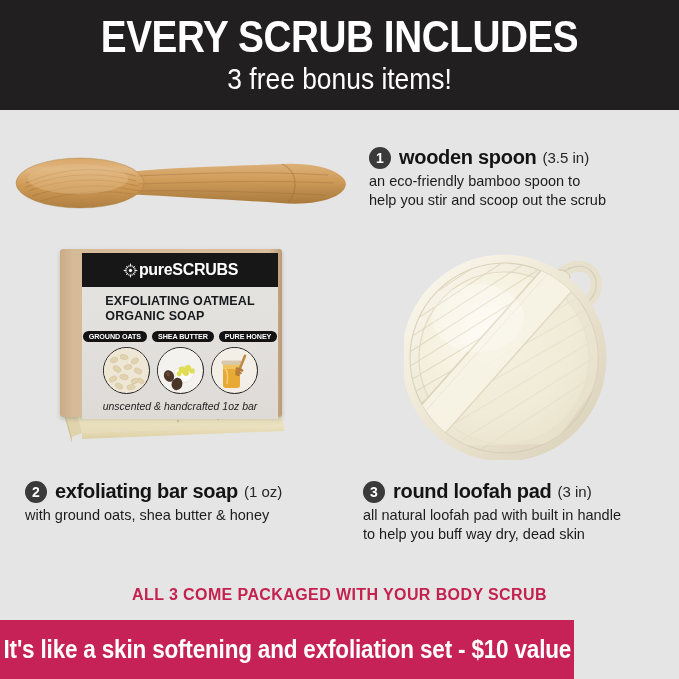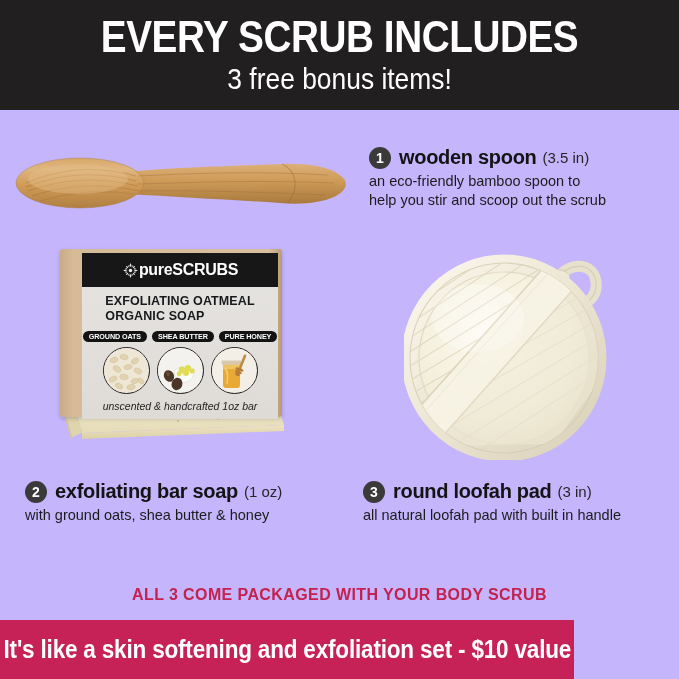--- a/index.html
+++ b/index.html
@@ -2,21 +2,21 @@
 <html><head>
 <meta charset="utf-8">
 <style>
   * { box-sizing: border-box; margin: 0; padding: 0; }
   html, body {
     width: 679px; height: 679px;
     background: #ffffff;
     font-family: "Liberation Sans", sans-serif;
     overflow: hidden;
   }
-  .page { position: relative; width: 679px; height: 679px; background:#c4b5fd; }
+  .page { position: relative; width: 679px; height: 679px; background:#e5e5e5; }
 
   
   .header {
     position: absolute; left: 0; top: 0; width: 679px; height: 110px;
     background: #211f1f;
     display: flex; flex-direction: column;
     align-items: center; justify-content: center;
   }
   .header-title {
     color: #fff;
@@ -417,20 +417,21 @@
     <div class="item-desc">with ground oats, shea butter &amp; honey</div>
   </div>
 
   <div class="item-text" id="item3-text">
     <div class="item-head">
       <span class="num-badge">3</span>
       <span class="item-name">round loofah pad</span>
       <span class="item-size">(3 in)</span>
     </div>
     <div class="item-desc">all natural loofah pad with built in handle</div>
+    <div class="item-desc">to help you buff way dry, dead skin</div>
   </div>
 
   <div class="footer-note">ALL 3 COME PACKAGED WITH YOUR BODY SCRUB</div>
   <div class="footer-bar">
     <span class="footer-bar-text">It's like a skin softening and exfoliation set - $10 value</span>
   </div>
 
 </div>
 
 </body></html>

